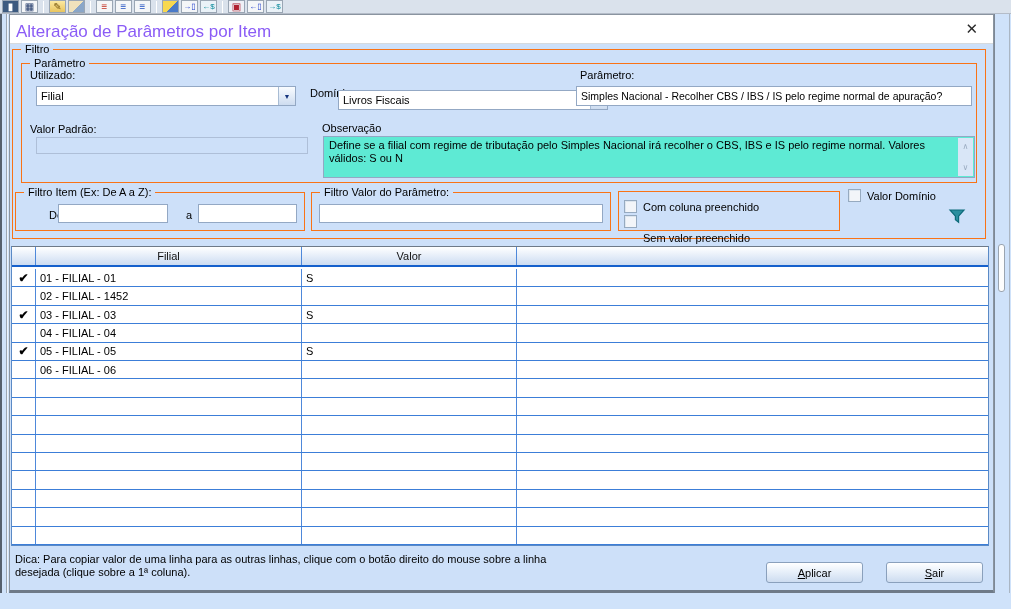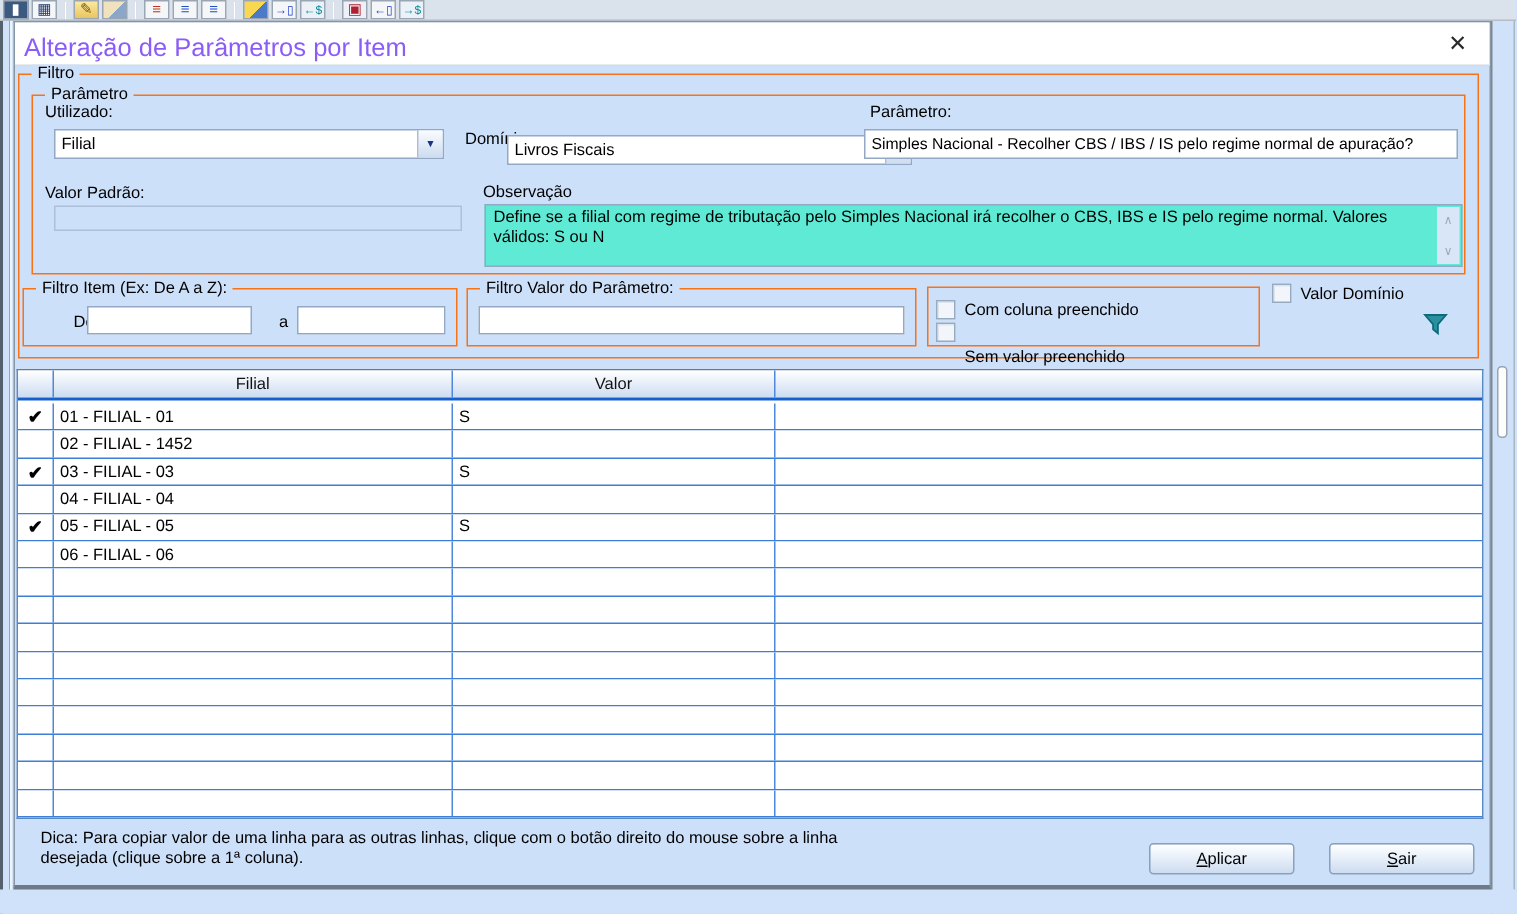--- a/index.html
+++ b/index.html
@@ -85,21 +85,21 @@
   .trow { display:flex; height:18.53px; border-bottom:1px solid #3c7ed8; background:#fff; }
   .cell { overflow:hidden; white-space:nowrap; }
   .c-check { width:24px; border-right:1px solid #4e88da; display:flex; align-items:center; justify-content:center;
              font-weight:bold; font-size:12px; }
   .c-filial { width:266px; border-right:1px solid #4e88da; padding:2px 4px; display:flex; align-items:center; }
   .c-valor { width:215px; border-right:1px solid #4e88da; padding:2px 4px; display:flex; align-items:center; }
   .c-extra { flex:1; }
   .ghead .c-filial, .ghead .c-valor { justify-content:center; padding:0; }
 
   
-  .hint { position:absolute; left:5px; top:509px; width:575px; line-height:13px;margin-left:12px; }
+  .hint { position:absolute; left:5px; top:509px; width:575px; line-height:13px; }
   .btn { position:absolute; width:97px; height:21px; border:1px solid #8aa0bc; border-radius:3px;
          background:linear-gradient(#ffffff,#e8f0fa 45%,#cddcf0); font-family:"Liberation Sans",sans-serif;
          font-size:11px; color:#000; display:flex; align-items:center; justify-content:center; }
 </style>
 </head>
 <body>
 
 <div class="screen">
 
   <div class="toolbar">

